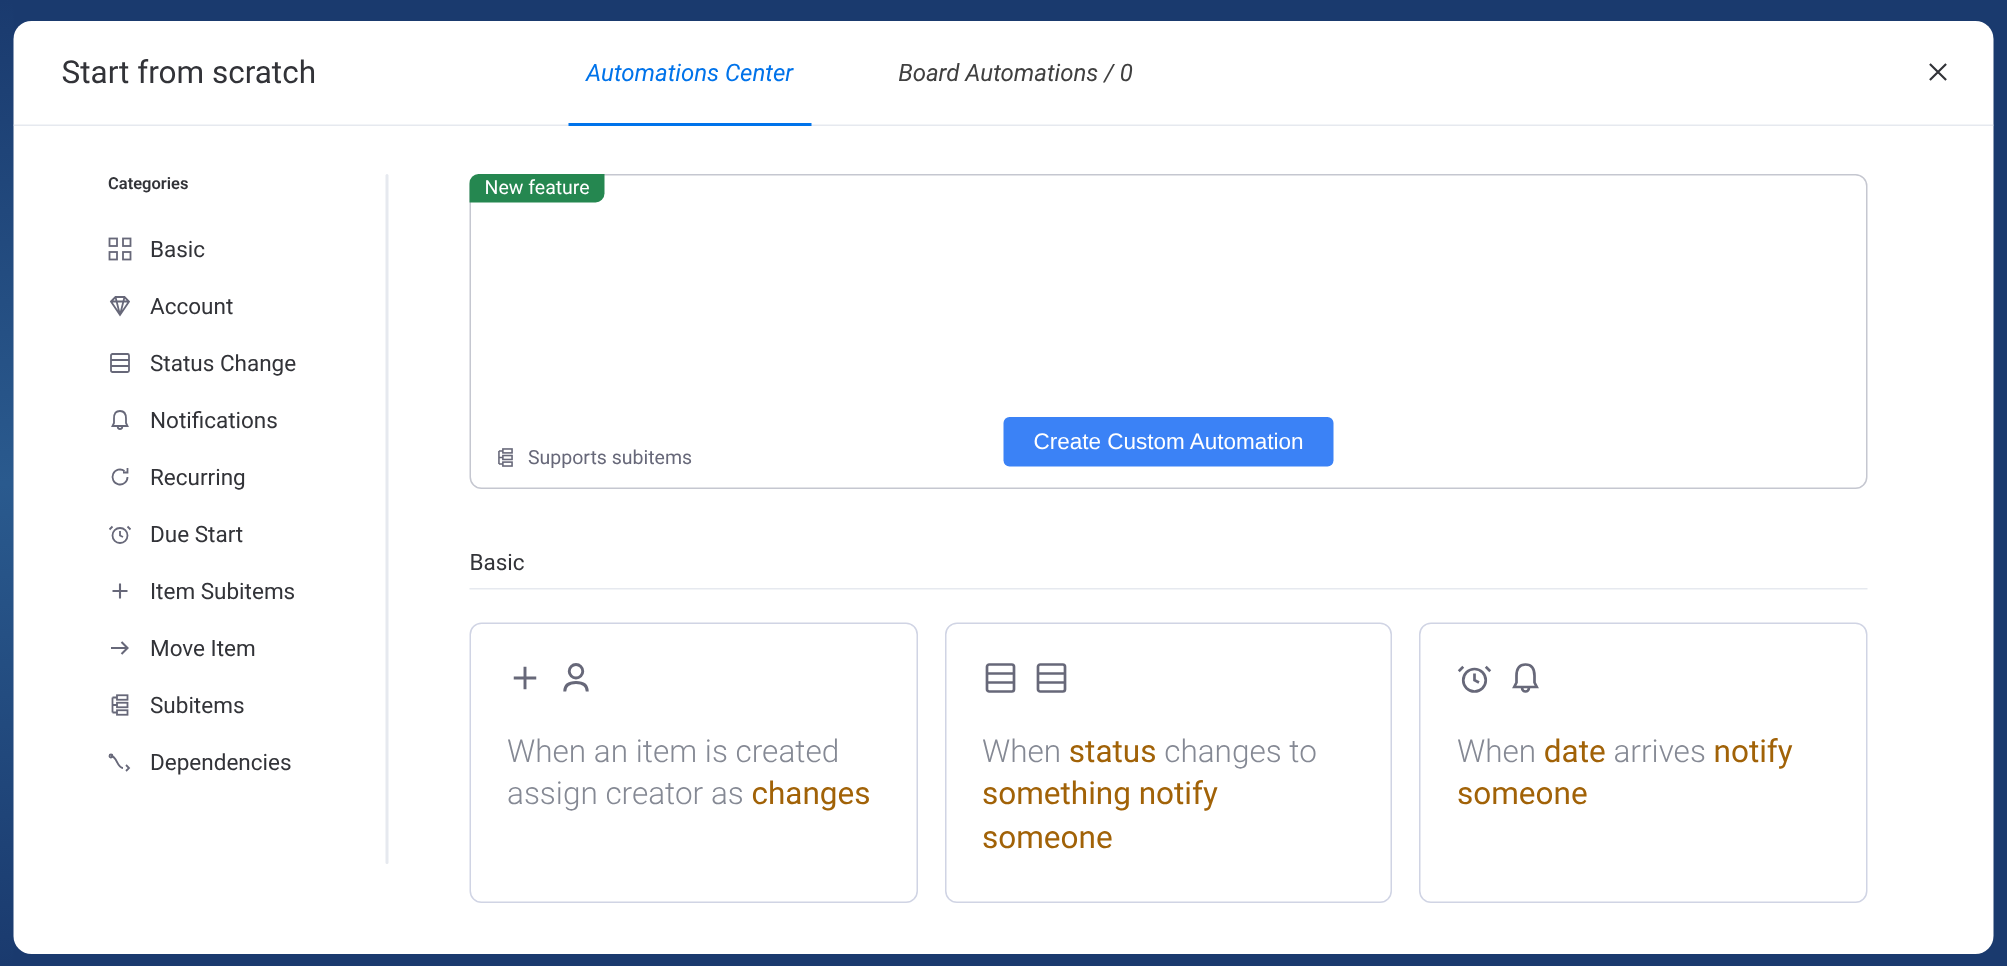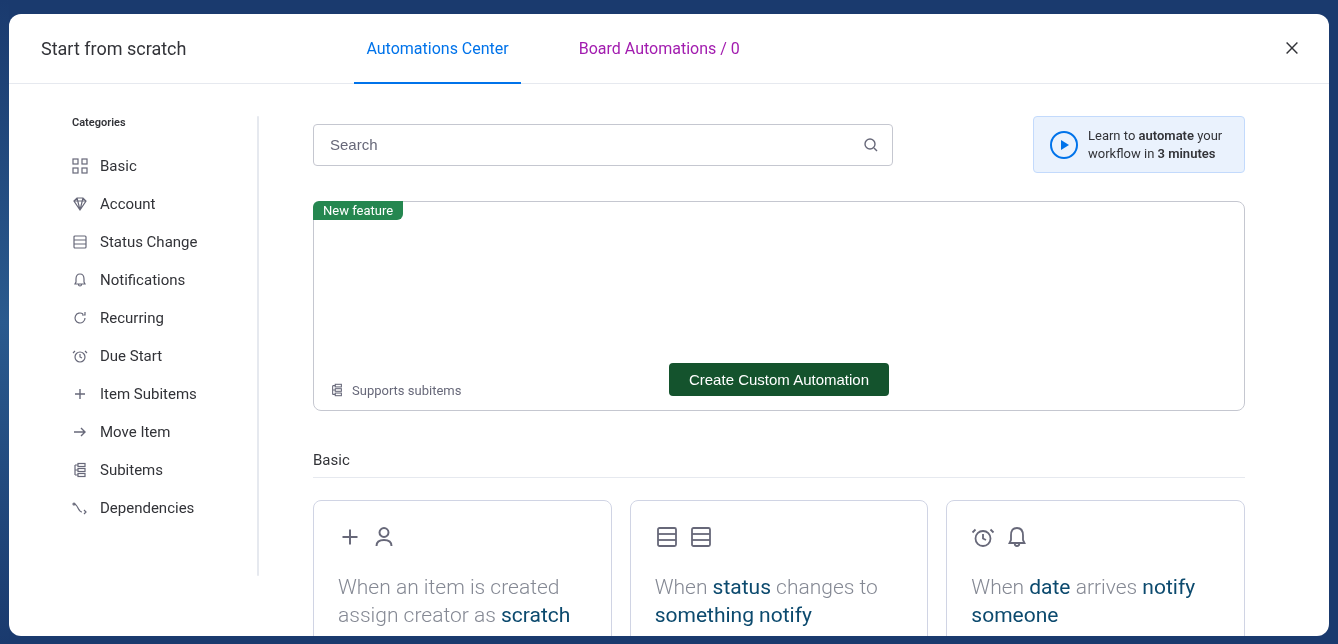--- a/index.html
+++ b/index.html
@@ -34,37 +34,38 @@
   }
   .header {
     display: flex;
     align-items: center;
     height: 70px;
     border-bottom: 1px solid #e6e9ef;
     padding: 0 32px;
     position: relative;
   }
   .page-title {
-    font-size: 18px;
+    font-size: 21px;
     font-weight: 400;
     color: #323338;
     letter-spacing: 0;
   }
   .tabs {
     display: flex;
     align-items: stretch;
     margin-left: 180px;
     height: 100%;
     gap: 70px;
+    font-style: italic;
   }
   .tab {
     display: flex;
     align-items: center;
     font-size: 16px;
-    color: #a21caf;
+    color: #404040;
     cursor: pointer;
     position: relative;
     height: 100%;
   }
   .tab.active {
     color: #0073ea;
   }
   .tab.active::after {
     content: "";
     position: absolute;
@@ -224,21 +225,21 @@
     top: -1px;
     left: -1px;
     background: #258750;
     color: #fff;
     font-size: 13px;
     padding: 2px 10px;
     border-radius: 6px 0 6px 0;
     font-weight: 400;
   }
   .create-btn {
-    background: #14532d;
+    background: #3b82f6;
     color: #fff;
     border: none;
     border-radius: 4px;
     padding: 8px 20px;
     font-size: 15px;
     cursor: pointer;
     margin-bottom: 14px;
   }
   .supports {
     position: absolute;
@@ -276,21 +277,21 @@
     margin-bottom: 24px;
     color: #676879;
   }
   .card-text {
     font-size: 21px;
     line-height: 1.35;
     color: #858994;
     font-weight: 300;
   }
   .card-text .kw {
-    color: #0c4a6e;
+    color: #a16207;
     font-weight: 400;
   }
 </style>
 </head>
 <body>
 
 <div class="left-edge"></div>
 
 <div class="modal">
 
@@ -383,37 +384,20 @@
         <svg viewBox="0 0 16 16" fill="none" stroke="currentColor" stroke-width="1.2">
             <path d="M2 4 C6 4 6 12 10 12 M12 10 L14 12 L12 14"></path>
             <circle cx="2" cy="4" r="1"></circle>
           </svg>
         <span>Dependencies</span>
       </div>
     </div>
 
     <div class="main">
 
-      <div class="top-row">
-        <div class="search-wrap">
-          <input class="search-input" type="text" placeholder="Search" style="">
-          <svg class="search-icon" width="16" height="16" viewBox="0 0 16 16" fill="none" stroke="currentColor" stroke-width="1.4">
-              <circle cx="7" cy="7" r="5"></circle>
-              <path d="M11 11 L14 14"></path>
-            </svg>
-        </div>
-        <div class="learn-card">
-          <div class="play-circle">
-              <div class="play-triangle"></div>
-            </div>
-          <div class="learn-text">
-            <span>Learn to </span><b>automate</b><span> your workflow in </span><b>3 minutes</b>
-          </div>
-        </div>
-      </div>
 
       <div class="feature-card">
         <div class="badge">New feature</div>
         <button class="create-btn">Create Custom Automation</button>
         <div class="supports">
           <svg width="14" height="14" viewBox="0 0 16 16" fill="none" stroke="currentColor" stroke-width="1.2">
               <path d="M3 3 L6 3 M3 3 L3 13 M3 8 L6 8 M3 13 L6 13"></path>
               <rect x="6" y="1.5" width="7" height="3"></rect>
               <rect x="6" y="6.5" width="7" height="3"></rect>
               <rect x="6" y="11.5" width="7" height="3"></rect>
@@ -429,21 +413,21 @@
         <div class="auto-card">
           <div class="card-icons">
             <svg width="24" height="24" viewBox="0 0 16 16" fill="none" stroke="currentColor" stroke-width="1.3">
                 <path d="M8 3 L8 13 M3 8 L13 8"></path>
               </svg>
             <svg width="24" height="24" viewBox="0 0 16 16" fill="none" stroke="currentColor" stroke-width="1.3">
                 <circle cx="8" cy="5" r="3"></circle>
                 <path d="M3 14 C3 11 5 10 8 10 C11 10 13 11 13 14"></path>
               </svg>
           </div>
-          <div class="card-text"><span>When an item is created assign creator as </span><span class="kw">scratch</span></div>
+          <div class="card-text"><span>When an item is created assign creator as </span><span class="kw">changes</span></div>
         </div>
         <div class="auto-card">
           <div class="card-icons">
             <svg width="24" height="24" viewBox="0 0 16 16" fill="none" stroke="currentColor" stroke-width="1.2">
                 <rect x="2" y="2" width="12" height="12" rx="1"></rect>
                 <line x1="2" y1="6" x2="14" y2="6"></line>
                 <line x1="2" y1="10" x2="14" y2="10"></line>
               </svg>
             <svg width="24" height="24" viewBox="0 0 16 16" fill="none" stroke="currentColor" stroke-width="1.2">
                 <rect x="2" y="2" width="12" height="12" rx="1"></rect>

